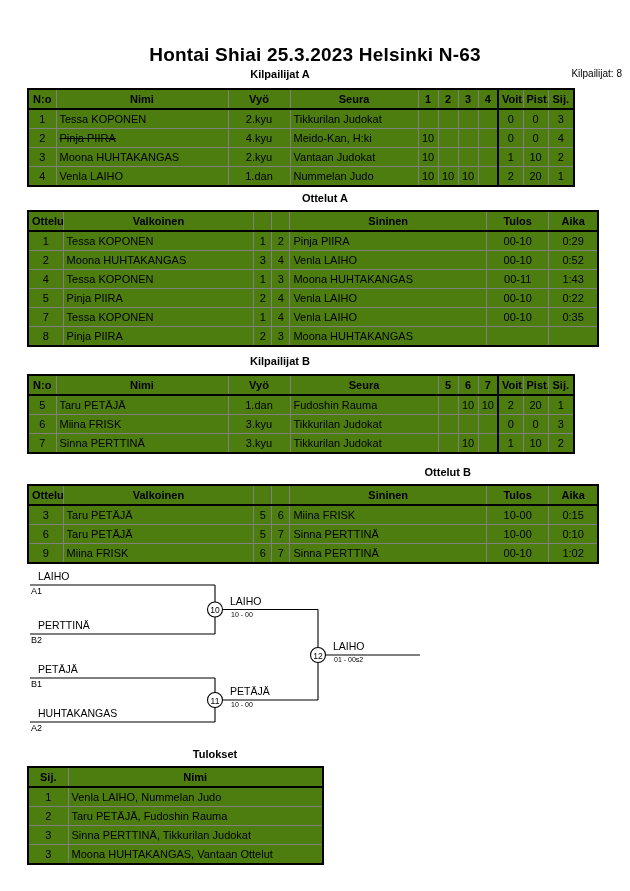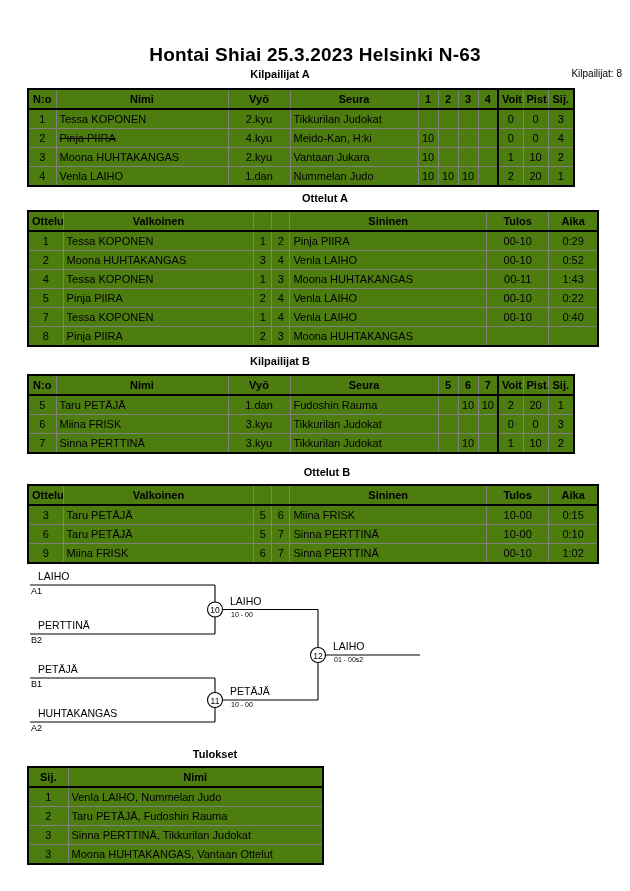--- a/index.html
+++ b/index.html
@@ -168,21 +168,21 @@
       <td class="c"></td>
       <td class="c"></td>
       <td class="c vsep-l">0</td>
       <td class="c">0</td>
       <td class="c">4</td>
     </tr>
     <tr>
       <td class="c">3</td>
       <td class="l">Moona HUHTAKANGAS</td>
       <td class="c">2.kyu</td>
-      <td class="l">Vantaan Jukara</td>
+      <td class="l">Vantaan Judokat</td>
       <td class="c">10</td>
       <td class="c"></td>
       <td class="c"></td>
       <td class="c"></td>
       <td class="c vsep-l">1</td>
       <td class="c">10</td>
       <td class="c">2</td>
     </tr>
     <tr>
       <td class="c">4</td>
@@ -260,21 +260,21 @@
       <td class="c">00-10</td>
       <td class="c">0:22</td>
     </tr>
     <tr>
       <td class="c">7</td>
       <td class="l">Tessa KOPONEN</td>
       <td class="c">1</td>
       <td class="c">4</td>
       <td class="l">Venla LAIHO</td>
       <td class="c">00-10</td>
-      <td class="c">0:40</td>
+      <td class="c">0:35</td>
     </tr>
     <tr>
       <td class="c">8</td>
       <td class="l">Pinja PIIRA</td>
       <td class="c">2</td>
       <td class="c">3</td>
       <td class="l">Moona HUHTAKANGAS</td>
       <td class="c"></td>
       <td class="c"></td>
     </tr>
@@ -343,21 +343,21 @@
       <td class="c"></td>
       <td class="c">10</td>
       <td class="c"></td>
       <td class="c vsep-l">1</td>
       <td class="c">10</td>
       <td class="c">2</td>
     </tr>
   </tbody>
 </table>
 
-<div class="section-caption" style="top:466px; left:172px; width:310px;">Ottelut B</div>
+<div class="section-caption" style="top:466px; left:161px; width:310px;text-align:right;">Ottelut B</div>
 
 <table class="grid" id="tbl-matches-b" style="top:484px; left:27px; width:572px;">
   <colgroup>
     <col style="width:35px">
       <col style="width:190px">
       <col style="width:18px">
       <col style="width:18px">
     <col style="width:196px">
       <col style="width:62px">
       <col style="width:49px">

